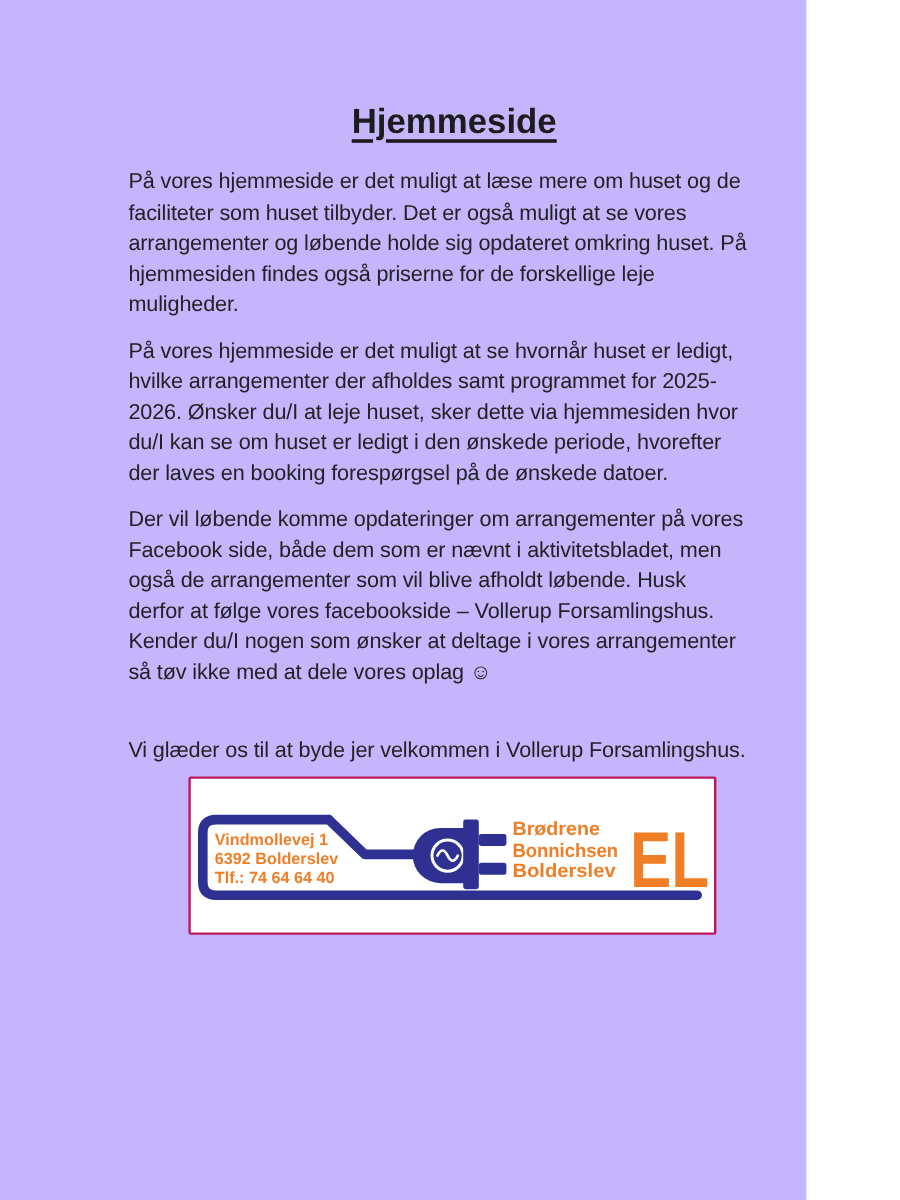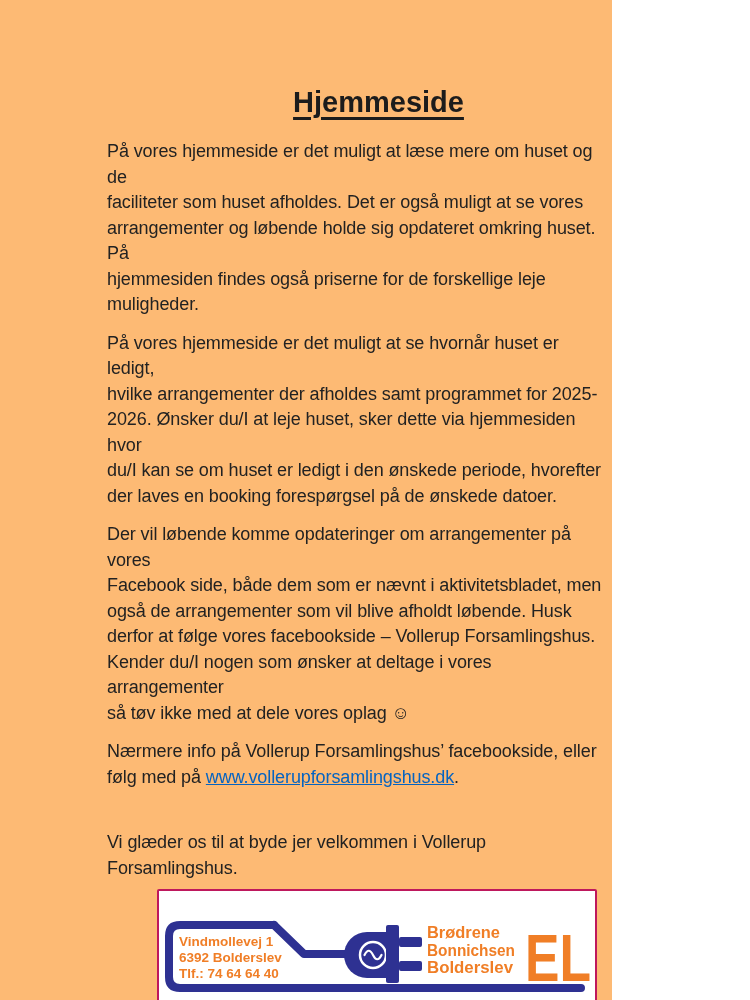--- a/index.html
+++ b/index.html
@@ -1,20 +1,20 @@
 <!DOCTYPE html>
 <html><head>
 <meta charset="utf-8">
 <style>
   html, body { margin: 0; padding: 0; background: #ffffff; }
   .page {
     position: relative;
-    width: 612px;
+    width: 672px;
     height: 1000px;
-    background: #fdba74;
+    background: #c4b5fd;
     font-family: "Liberation Sans", sans-serif;
     color: #202020;
     overflow: hidden;
     box-sizing: border-box;
   }
   .content {
     padding: 86px 100px 0 107px;
   }
   .doc-title {
     width: 543px;
@@ -71,39 +71,38 @@
 </style>
 </head>
 <body>
 
 <div class="page">
   <div class="content">
 
     <h1 class="doc-title">Hjemmeside</h1>
 
     <p class="para para-lines">På vores hjemmeside er det muligt at læse mere om huset og de
-faciliteter som huset afholdes. Det er også muligt at se vores
+faciliteter som huset tilbyder. Det er også muligt at se vores
 arrangementer og løbende holde sig opdateret omkring huset. På
 hjemmesiden findes også priserne for de forskellige leje
 muligheder.</p>
 
     <p class="para para-lines">På vores hjemmeside er det muligt at se hvornår huset er ledigt,
 hvilke arrangementer der afholdes samt programmet for 2025-
 2026. Ønsker du/I at leje huset, sker dette via hjemmesiden hvor
 du/I kan se om huset er ledigt i den ønskede periode, hvorefter
 der laves en booking forespørgsel på de ønskede datoer.</p>
 
     <p class="para para-lines">Der vil løbende komme opdateringer om arrangementer på vores
 Facebook side, både dem som er nævnt i aktivitetsbladet, men
 også de arrangementer som vil blive afholdt løbende. Husk
 derfor at følge vores facebookside – Vollerup Forsamlingshus.
 Kender du/I nogen som ønsker at deltage i vores arrangementer
 så tøv ikke med at dele vores oplag ☺</p>
 
-    <p class="para"><span>Nærmere info på Vollerup Forsamlingshus’ facebookside, eller</span><br><span>følg med på </span><a class="doc-link">www.vollerupforsamlingshus.dk</a><span>.</span></p>
 
 
     <p class="para closing">Vi glæder os til at byde jer velkommen i Vollerup Forsamlingshus.</p>
 
     <div class="logo-box">
       <svg width="436" height="128" viewBox="0 0 436 128" xmlns="http://www.w3.org/2000/svg">
 
         <path d="M 115 34 H 21 Q 10 34 10 45 V 86 Q 10 97 21 97 H 422" fill="none" stroke="#2e3192" stroke-width="8" stroke-linecap="round" stroke-linejoin="round"></path>
 
         <path d="M 115 34 L 145 63 H 192" fill="none" stroke="#2e3192" stroke-width="8" stroke-linecap="round" stroke-linejoin="round"></path>

